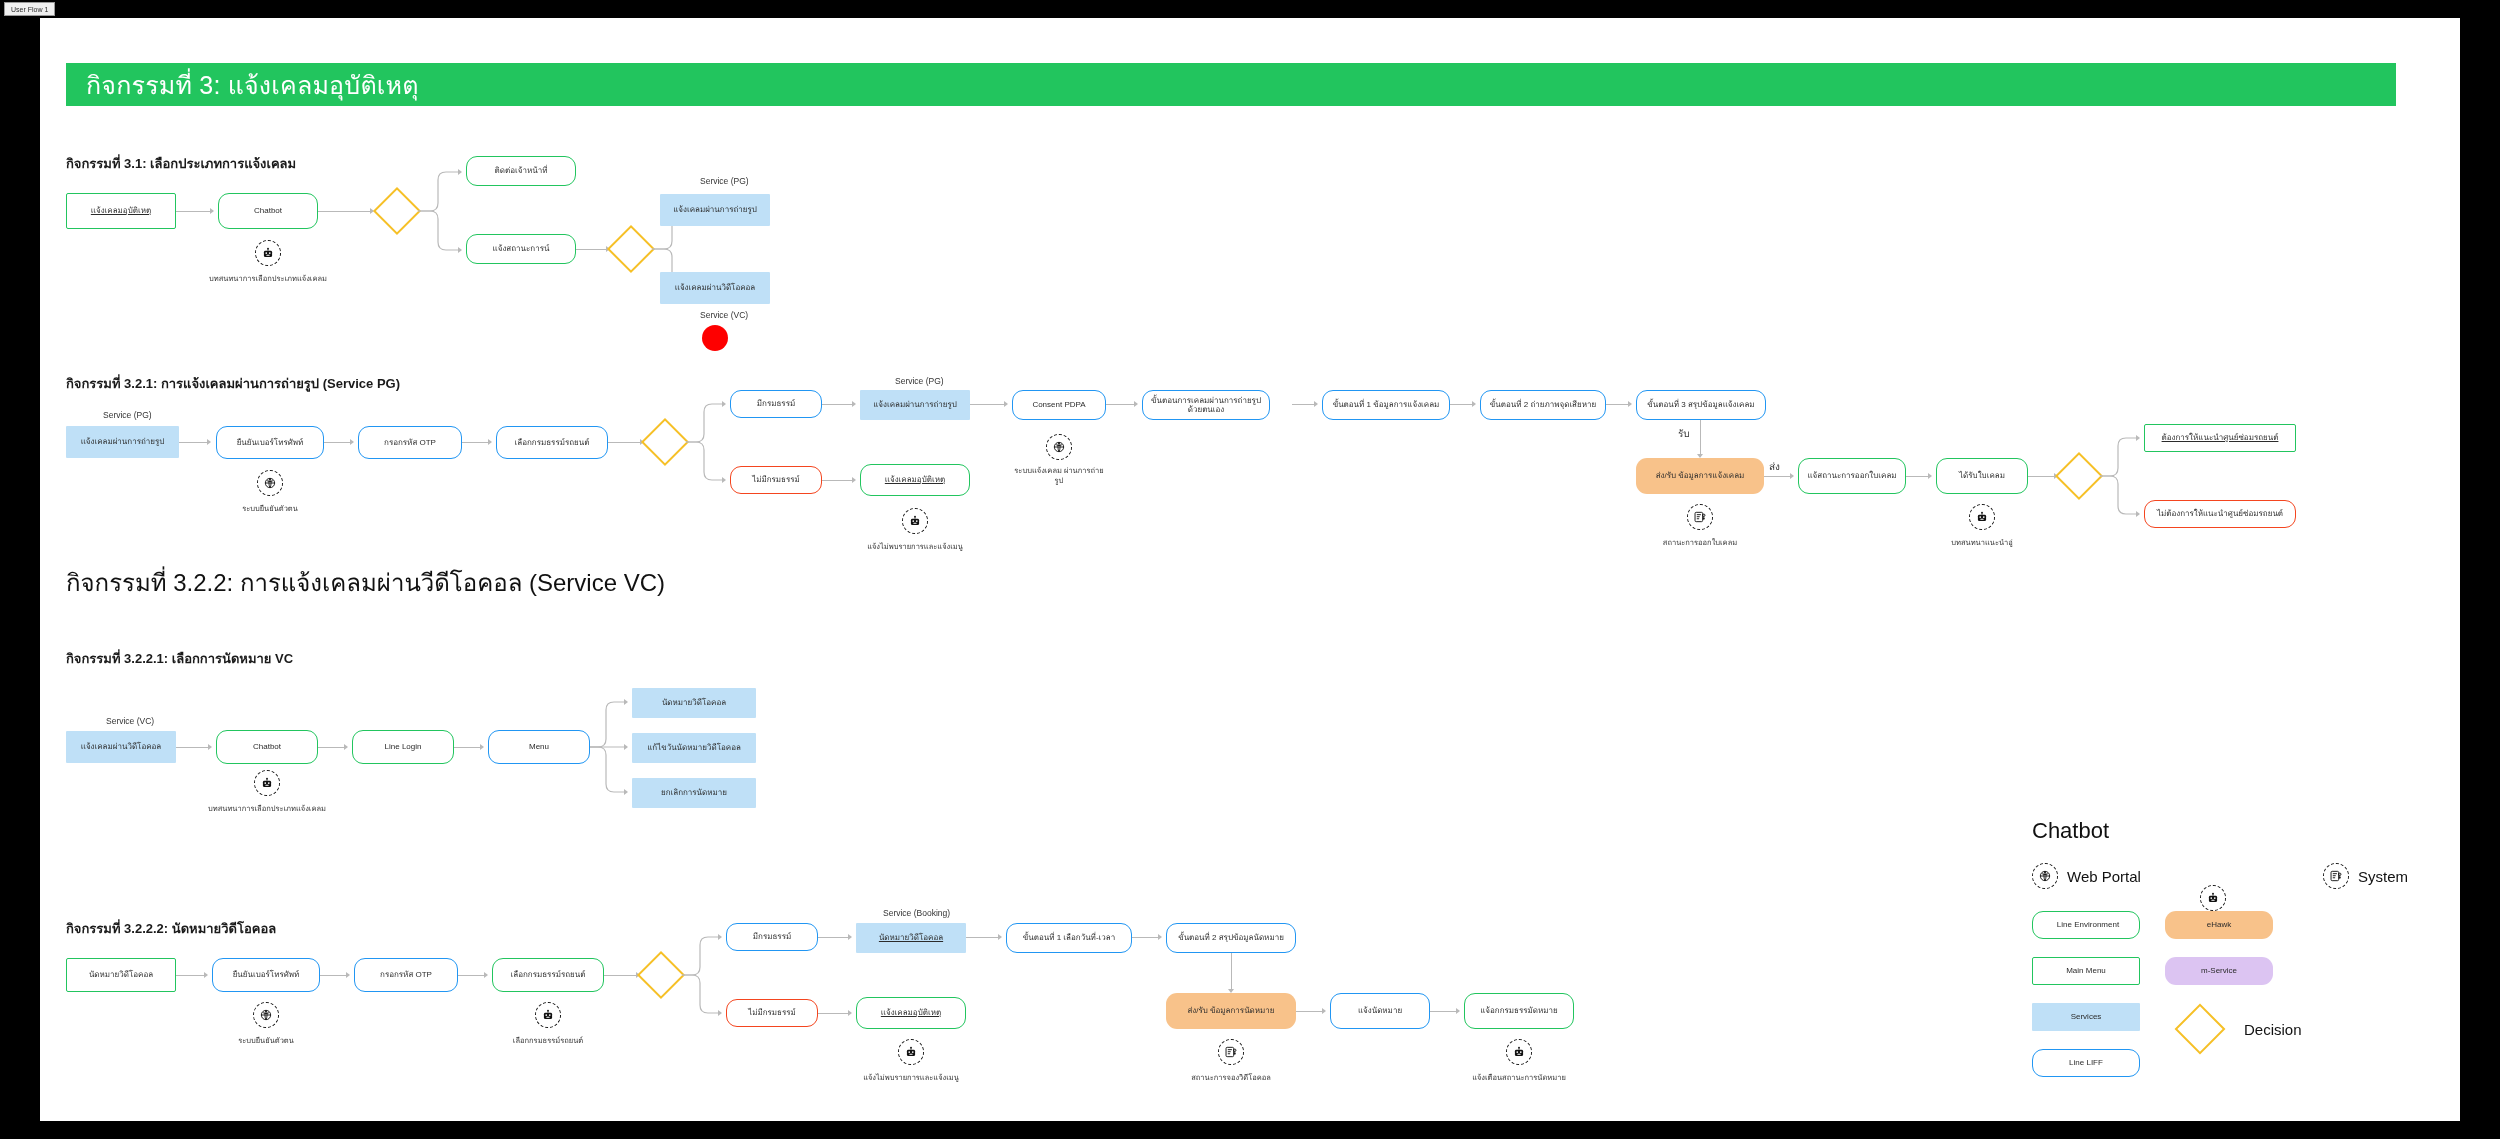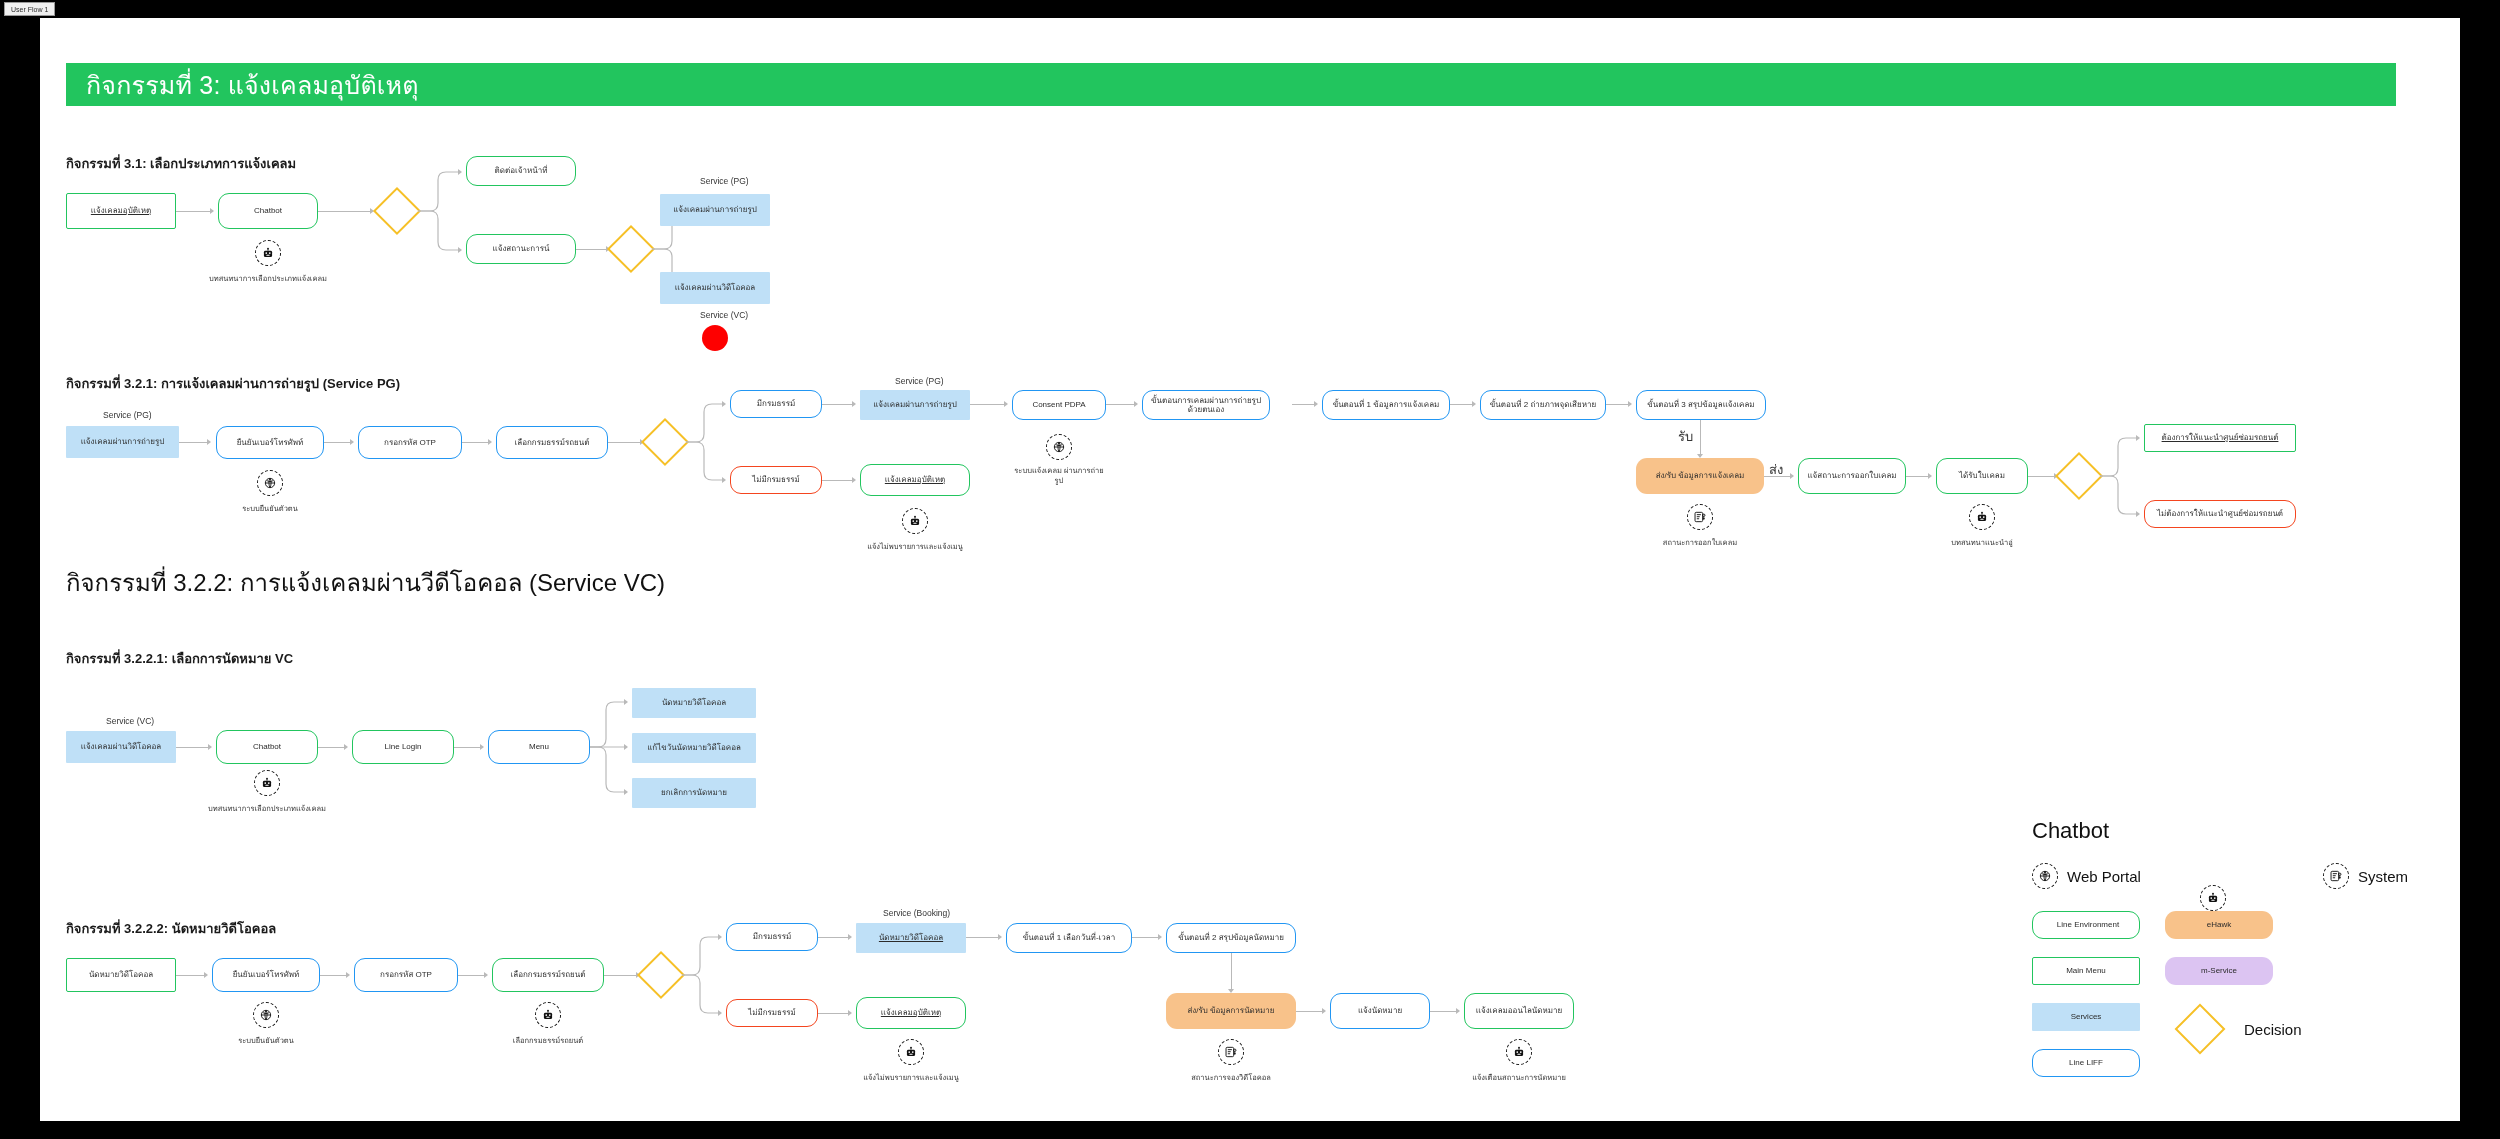--- a/index.html
+++ b/index.html
@@ -126,21 +126,21 @@
   .diamond {
     position: absolute;
     width: 34px; height: 34px;
     border: 2px solid #f6c026;
     transform: rotate(45deg);
     background: transparent;
   }
   
   .edge-lbl {
     position: absolute;
-    font-size: 13px; color: #333; white-space: nowrap;
+    font-size: 10px; color: #333; white-space: nowrap;
   }
   
   .cursor-dot {
     position: absolute;
     width: 26px; height: 26px;
     border-radius: 50%;
     background: #fe0000;
   }
   
   .legend-title {
@@ -604,21 +604,21 @@
 
     <div class="ln h" style="left:1256px; top:993px; width:26px;"></div>
     <div class="arrow" style="left:1282px; top:990px;"></div>
     <div class="node n-blue" style="left:1290px; top:975px; width:100px; height:36px;">
         <span>แจ้งนัดหมาย</span>
       </div>
 
     <div class="ln h" style="left:1390px; top:993px; width:26px;"></div>
     <div class="arrow" style="left:1416px; top:990px;"></div>
     <div class="node n-green" style="left:1424px; top:975px; width:110px; height:36px;">
-        <span>แจ้งเคลมออนไลนัดหมาย</span>
+        <span>แจ้อกกรมธรรมัดหมาย</span>
       </div>
 
     <div class="badge" style="left:1466px; top:1021px;">
       <svg viewBox="0 0 24 24" fill="#111">
           <rect x="5" y="8" width="14" height="11" rx="2.5"></rect>
           <circle cx="12" cy="4.5" r="1.6"></circle>
           <rect x="11.3" y="5.5" width="1.4" height="2.5"></rect>
           <circle cx="9" cy="12" r="1.5" fill="#fff"></circle>
           <circle cx="15" cy="12" r="1.5" fill="#fff"></circle>
           <rect x="9" y="15" width="6" height="1.6" rx=".8" fill="#fff"></rect>

